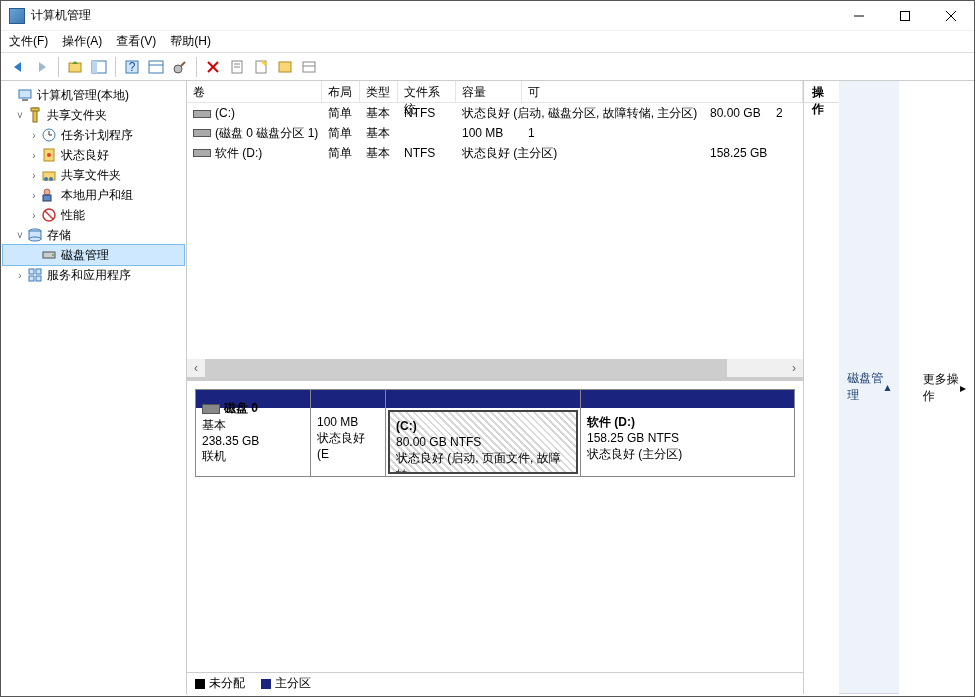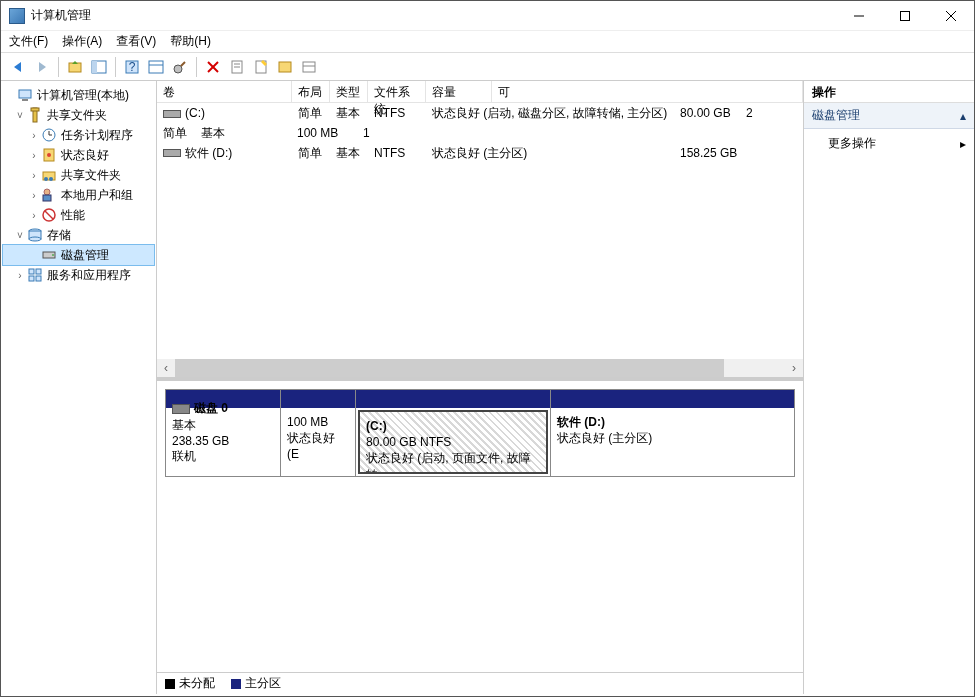--- a/index.html
+++ b/index.html
@@ -7,21 +7,21 @@
 .titlebar{height:30px;display:flex;align-items:center;padding:0 0 0 8px;background:#fff;border-bottom:1px solid #eee}
 .titlebar .app-icon{width:16px;height:16px;margin-right:6px;background:linear-gradient(135deg,#6aa5d8,#3c78b4);border:1px solid #2a5a8a}
 .titlebar .title{flex:1}
 .titlebar .winbtn{width:46px;height:30px;display:flex;align-items:center;justify-content:center;cursor:pointer}
 .menubar{height:22px;display:flex;align-items:center;padding:0 8px;gap:14px;border-bottom:1px solid #ddd}
 .menubar span{cursor:pointer}
 .toolbar{height:28px;display:flex;align-items:center;padding:0 6px;gap:2px;border-bottom:1px solid #ccc}
 .tbtn{width:22px;height:22px;display:flex;align-items:center;justify-content:center;border:1px solid transparent;cursor:pointer}
 .tsep{width:1px;height:20px;background:#ccc;margin:0 3px}
 .main{display:flex;height:calc(100% - 82px)}
-.leftpane{width:156px;border-right:1px solid #ccc;padding:4px 2px;overflow:auto}
+.leftpane{width:186px;border-right:1px solid #ccc;padding:4px 2px;overflow:auto}
 .tree-row{display:flex;align-items:center;height:20px;cursor:pointer;white-space:nowrap}
 .tree-row.selected{background:#cde8ff;outline:1px solid #7abced}
 .expander{width:14px;text-align:center;color:#666;font-size:10px}
 .ticon{width:16px;height:16px;margin-right:4px;display:inline-flex;align-items:center;justify-content:center}
 .center{flex:1;display:flex;flex-direction:column;border-right:1px solid #ccc;min-width:0}
 .vollist{flex:0 0 300px;display:flex;flex-direction:column;border-bottom:4px solid #ccc;min-height:0}
 .vhdr{display:flex;height:22px;background:#fff;border-bottom:1px solid #e4e4e4}
 .vhdr div{border-right:1px solid #e4e4e4;padding:3px 6px;background:#fff;font-weight:400}
 .vrow{display:flex;height:20px;align-items:center}
 .vrow div{padding:2px 6px;overflow:hidden;white-space:nowrap}
@@ -37,21 +37,21 @@
 .diskinfo .diskicon{display:inline-block;width:18px;height:10px;background:#888;border:1px solid #555;margin-right:4px;vertical-align:middle}
 .diskparts{flex:1;display:flex}
 .diskparts .topbar{height:18px;background:#1a237e}
 .part{border-right:1px solid #888;display:flex;flex-direction:column}
 .part:last-child{border-right:none}
 .part .body{flex:1;padding:6px;overflow:hidden;font-size:11px;line-height:1.35}
 .part .body .pn{font-weight:700}
 .part.hatched .body{background:repeating-linear-gradient(45deg,#fff,#fff 3px,#d8d8d8 3px,#d8d8d8 5px);border:2px solid #444;margin:2px}
 .legend{height:22px;border-top:1px solid #ccc;display:flex;align-items:center;padding:0 8px;gap:16px}
 .legend .sq{width:10px;height:10px;display:inline-block;margin-right:4px;vertical-align:middle}
-.rightpane{width:170px;display:flex;flex-direction:column}
+.rightpane{width:170px;display:flex;flex-direction:row}
 .rightpane .hdr{height:22px;border-bottom:1px solid #ddd;padding:3px 8px;font-weight:700;background:#fff}
 .rightpane .section{background:#eef3f9;border-bottom:1px solid #cfd8e6;padding:4px 8px;color:#1a3e6e;display:flex;align-items:center;justify-content:space-between}
 .rightpane .item{padding:6px 8px 6px 24px;display:flex;align-items:center;justify-content:space-between;cursor:pointer}
 svg{display:block}
 </style>
 </head>
 <body>
 
 <div class="titlebar">
   <div class="app-icon"></div>
@@ -280,20 +280,21 @@
           <div class="vrow">
             <div style="width:135px"><span style="display:inline-block;width:18px;height:8px;background:#aaa;border:1px solid #555;margin-right:4px;vertical-align:middle"></span>(C:)</div>
             <div style="width:38px">简单</div>
             <div style="width:38px">基本</div>
             <div style="width:58px">NTFS</div>
             <div style="width:248px">状态良好 (启动, 磁盘分区, 故障转储, 主分区)</div>
             <div style="width:66px">80.00 GB</div>
             <div style="flex:1">2</div>
           </div>
           <div class="vrow">
+            <div style="width:135px"><span style="display:inline-block;width:18px;height:8px;background:#aaa;border:1px solid #555;margin-right:4px;vertical-align:middle"></span>(磁盘 0 磁盘分区 1)</div>
             <div style="width:38px">简单</div>
             <div style="width:38px">基本</div>
             <div style="width:58px"></div>
             <div style="width:66px">100 MB</div>
             <div style="flex:1">1</div>
           </div>
           <div class="vrow">
             <div style="width:135px"><span style="display:inline-block;width:18px;height:8px;background:#aaa;border:1px solid #555;margin-right:4px;vertical-align:middle"></span>软件 (D:)</div>
             <div style="width:38px">简单</div>
             <div style="width:38px">基本</div>
@@ -337,20 +338,21 @@
             <div class="body">
               <div class="pn">(C:)</div>
               <div>80.00 GB NTFS</div>
               <div>状态良好 (启动, 页面文件, 故障转</div>
             </div>
           </div>
           <div class="part" style="flex:1">
             <div class="topbar"></div>
             <div class="body">
               <div class="pn">软件  (D:)</div>
+              <div>158.25 GB NTFS</div>
               <div>状态良好 (主分区)</div>
             </div>
           </div>
         </div>
       </div>
       <div style="flex:1"></div>
       <div class="legend">
         <span><span class="sq" style="background:#000"></span><span>未分配</span></span>
         <span><span class="sq" style="background:#1a237e"></span><span>主分区</span></span>
       </div>

